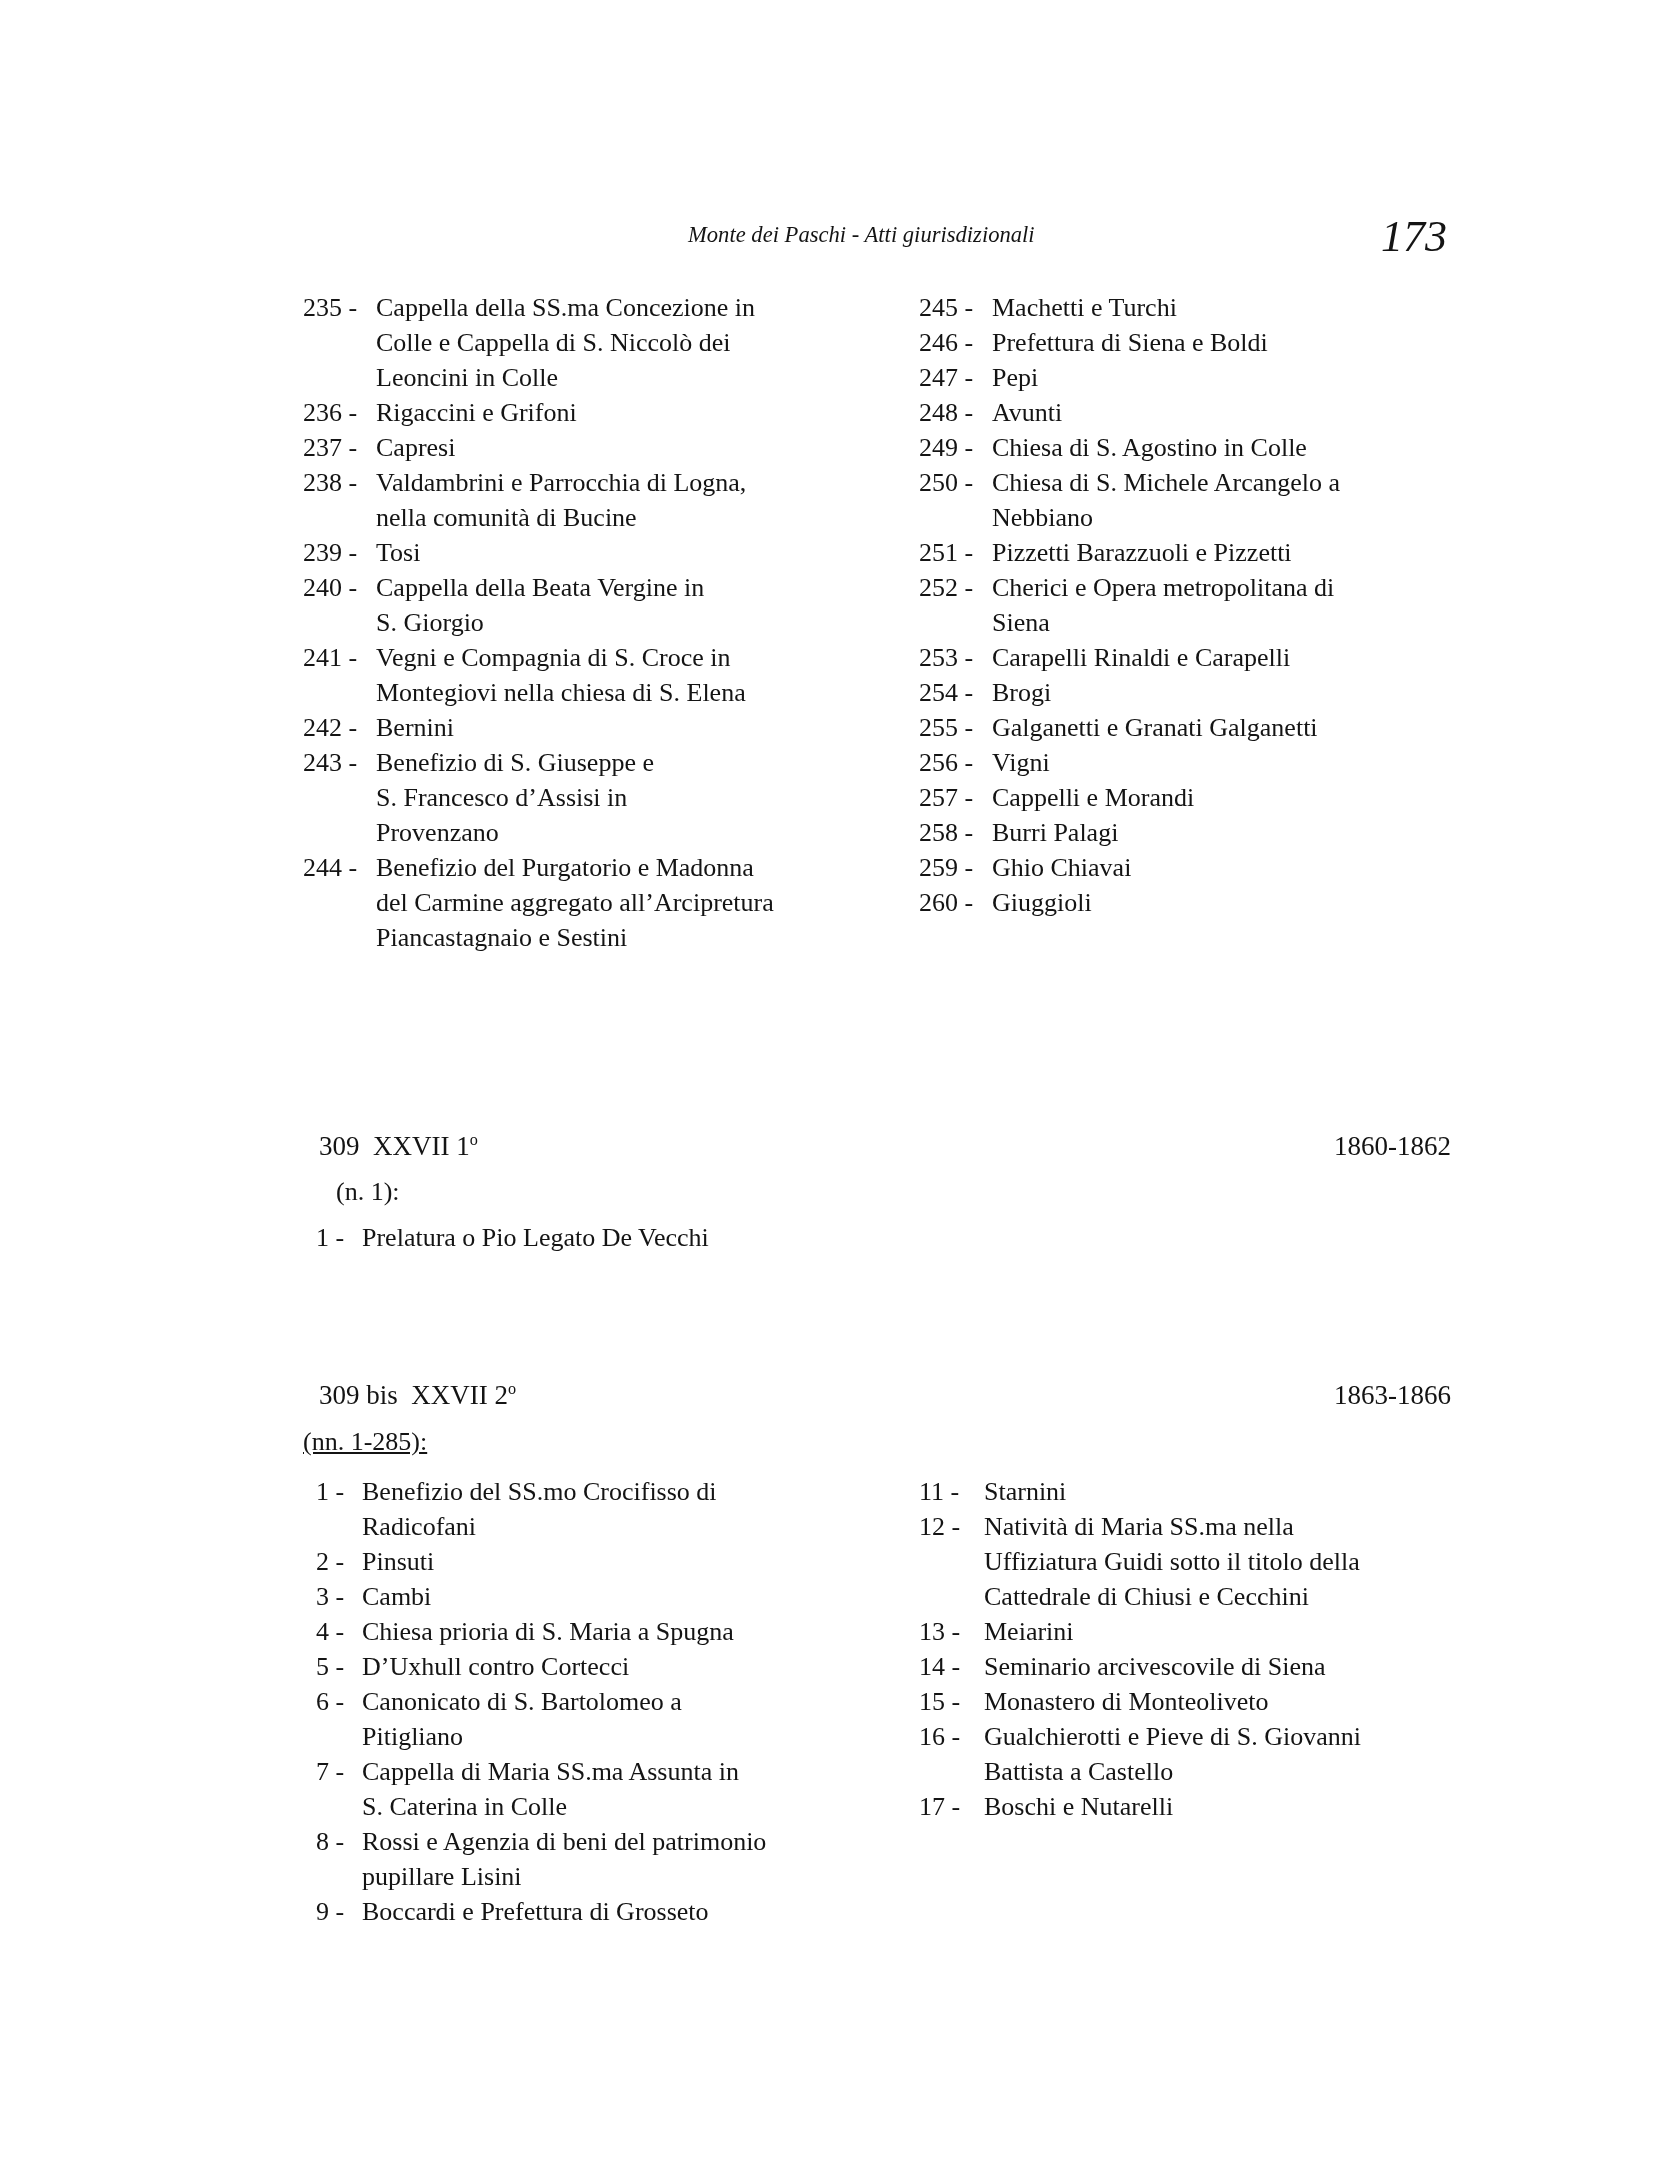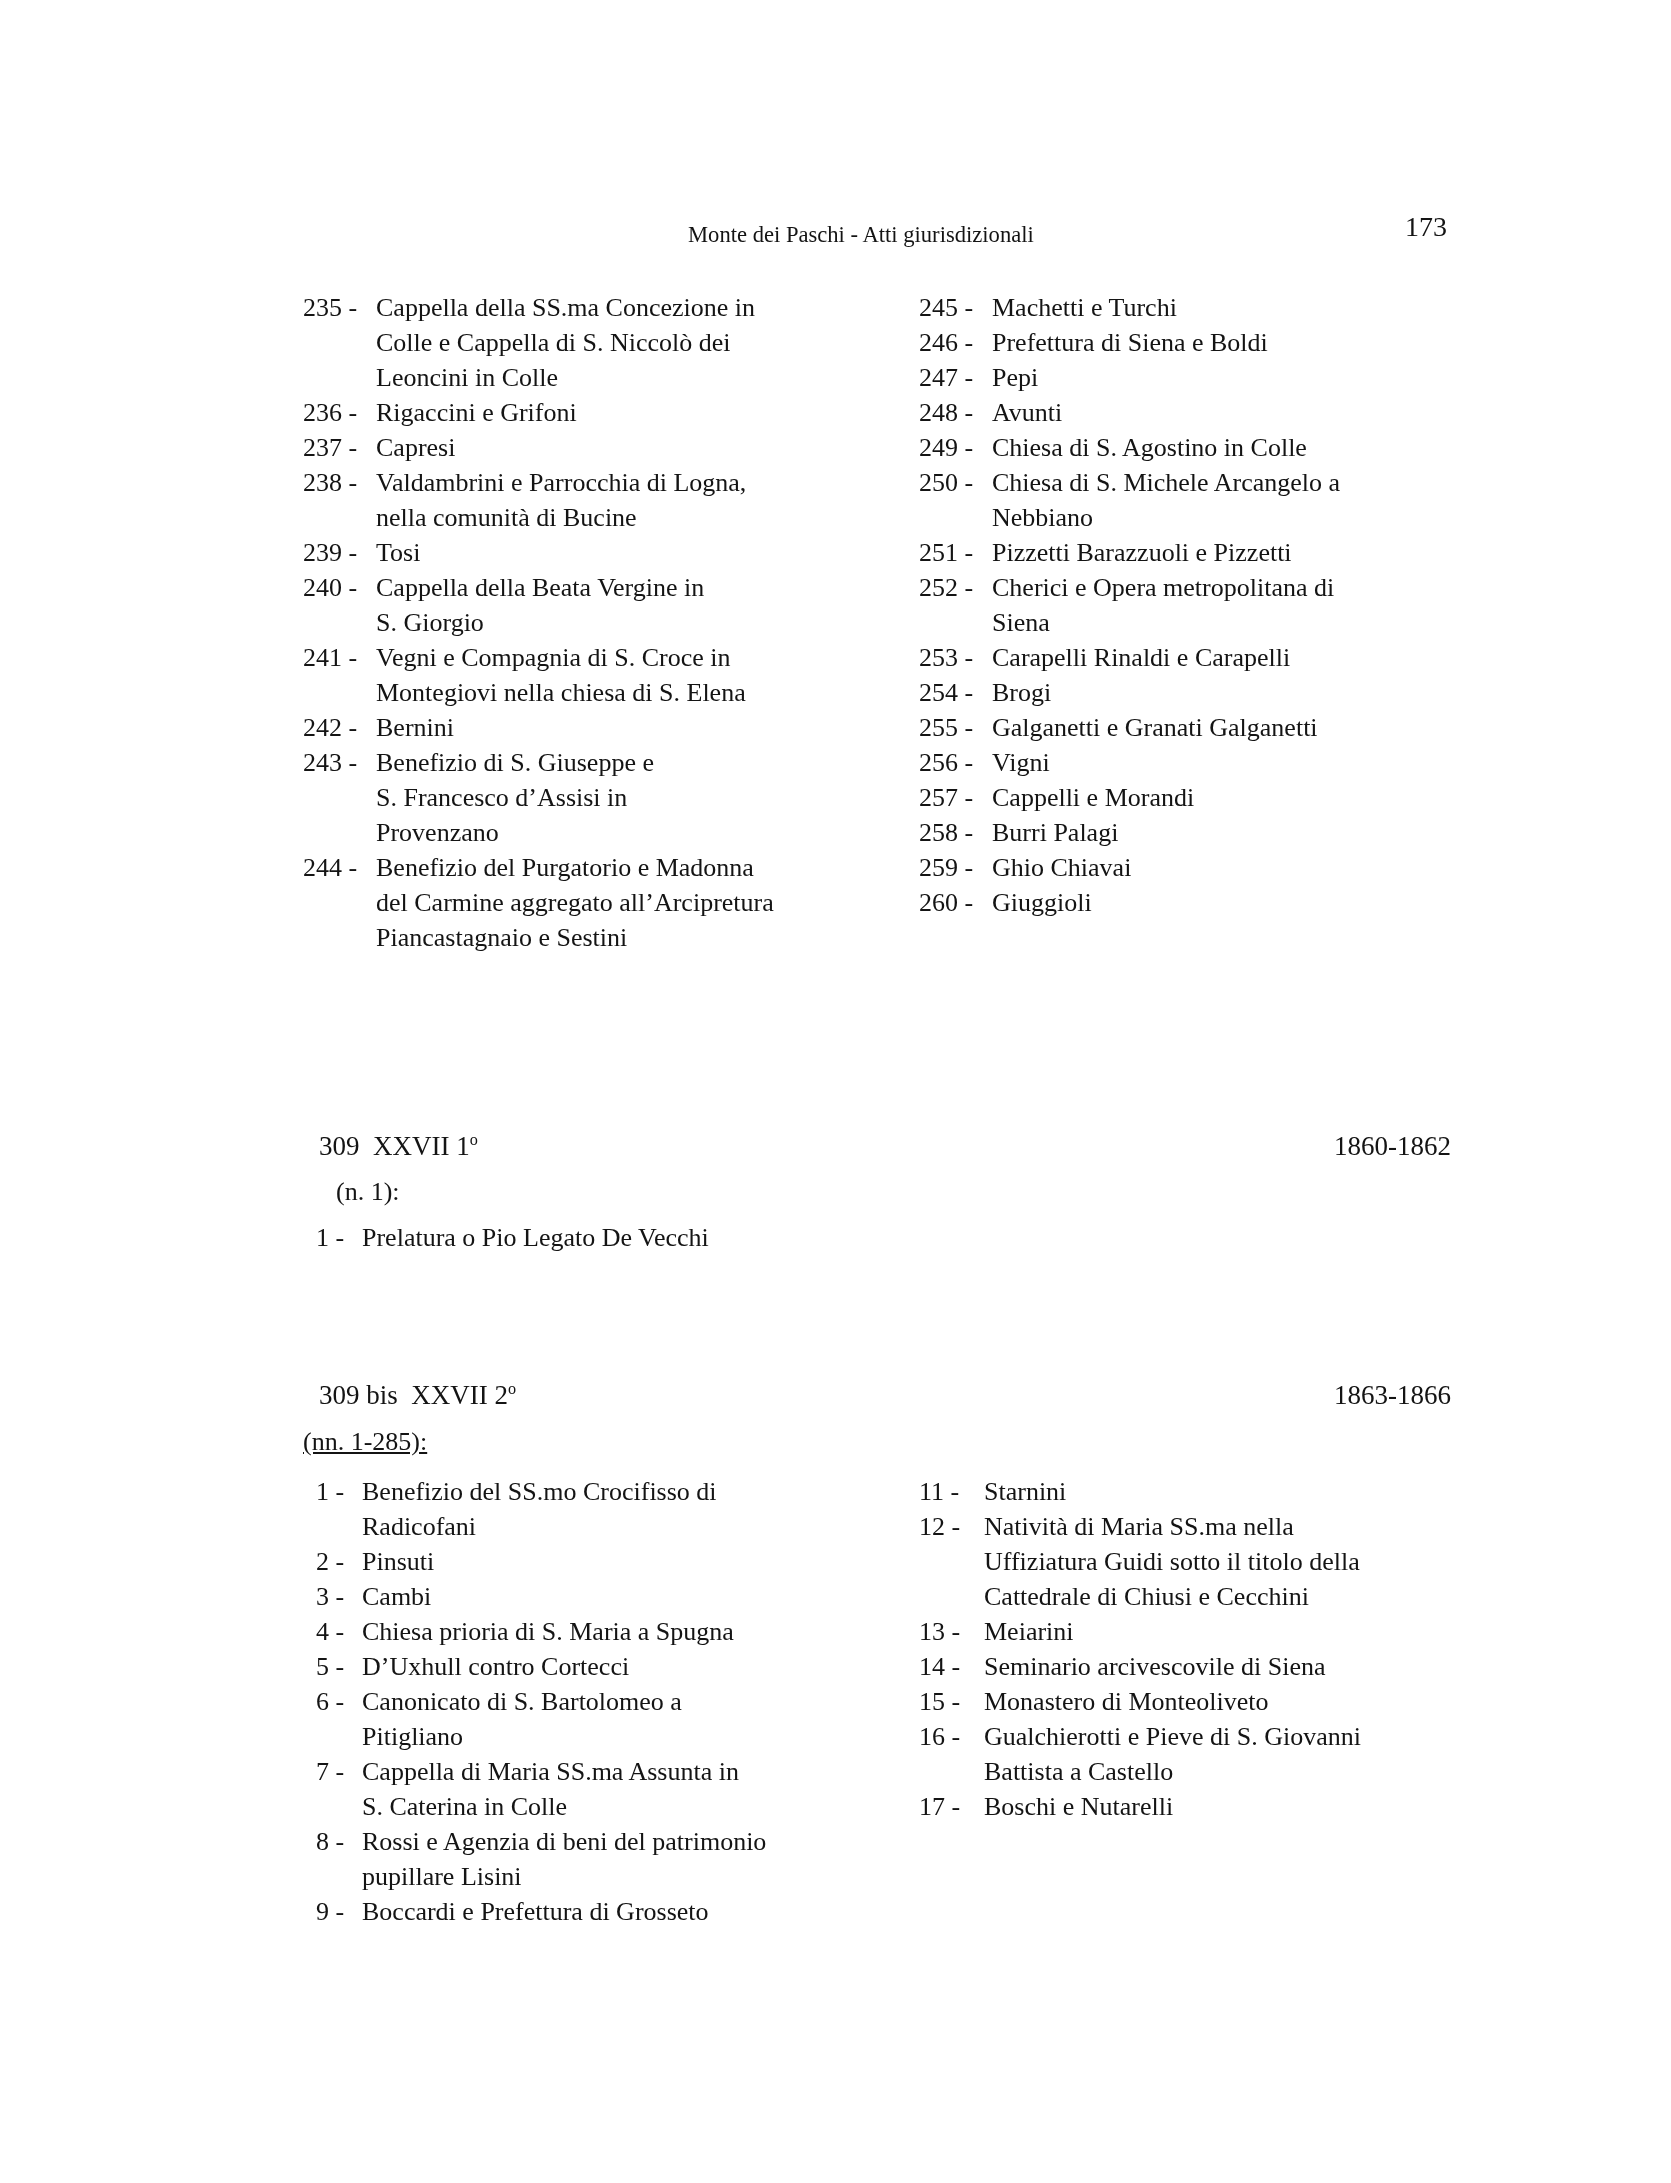--- a/index.html
+++ b/index.html
@@ -2,29 +2,29 @@
 <html style="font-size:12.5px"><head>
 <meta charset="utf-8">
 <style>
   html, body { margin: 0; padding: 0; background: #ffffff; }
   body {
     width: 1672px; height: 2183px; position: relative; overflow: hidden;
     font-family: "Liberation Serif", "DejaVu Serif", serif;
     color: #141414;
   }
   .page-header {
-    position: absolute; top: 211px; left: 0; width: 1668px; height: 47px;
+    position: absolute; top: 211px; left: 0; width: 1668px; height: 47px; font-style: italic;
   }
   .running-title {
     position: absolute; left: 688px; top: 11px;
     font-size: 22.6px; letter-spacing: 0px;
   }
   .page-number {
     position: absolute; right: 221px; top: 0px;
-    font-size: 28px;
+    font-size: 44px;
   }
   .col {
     position: absolute; font-size: 26px; line-height: 35px;
   }
   .entry { display: flex; }
   .entry .num { flex: 0 0 auto; white-space: pre; }
   .entry .txt { flex: 1 1 auto; }
   .col-a { left: 303px; top: 290px; width: 577px; }
   .col-b { left: 919px; top: 290px; width: 561px; }
   .num3 { width: 73px; }

